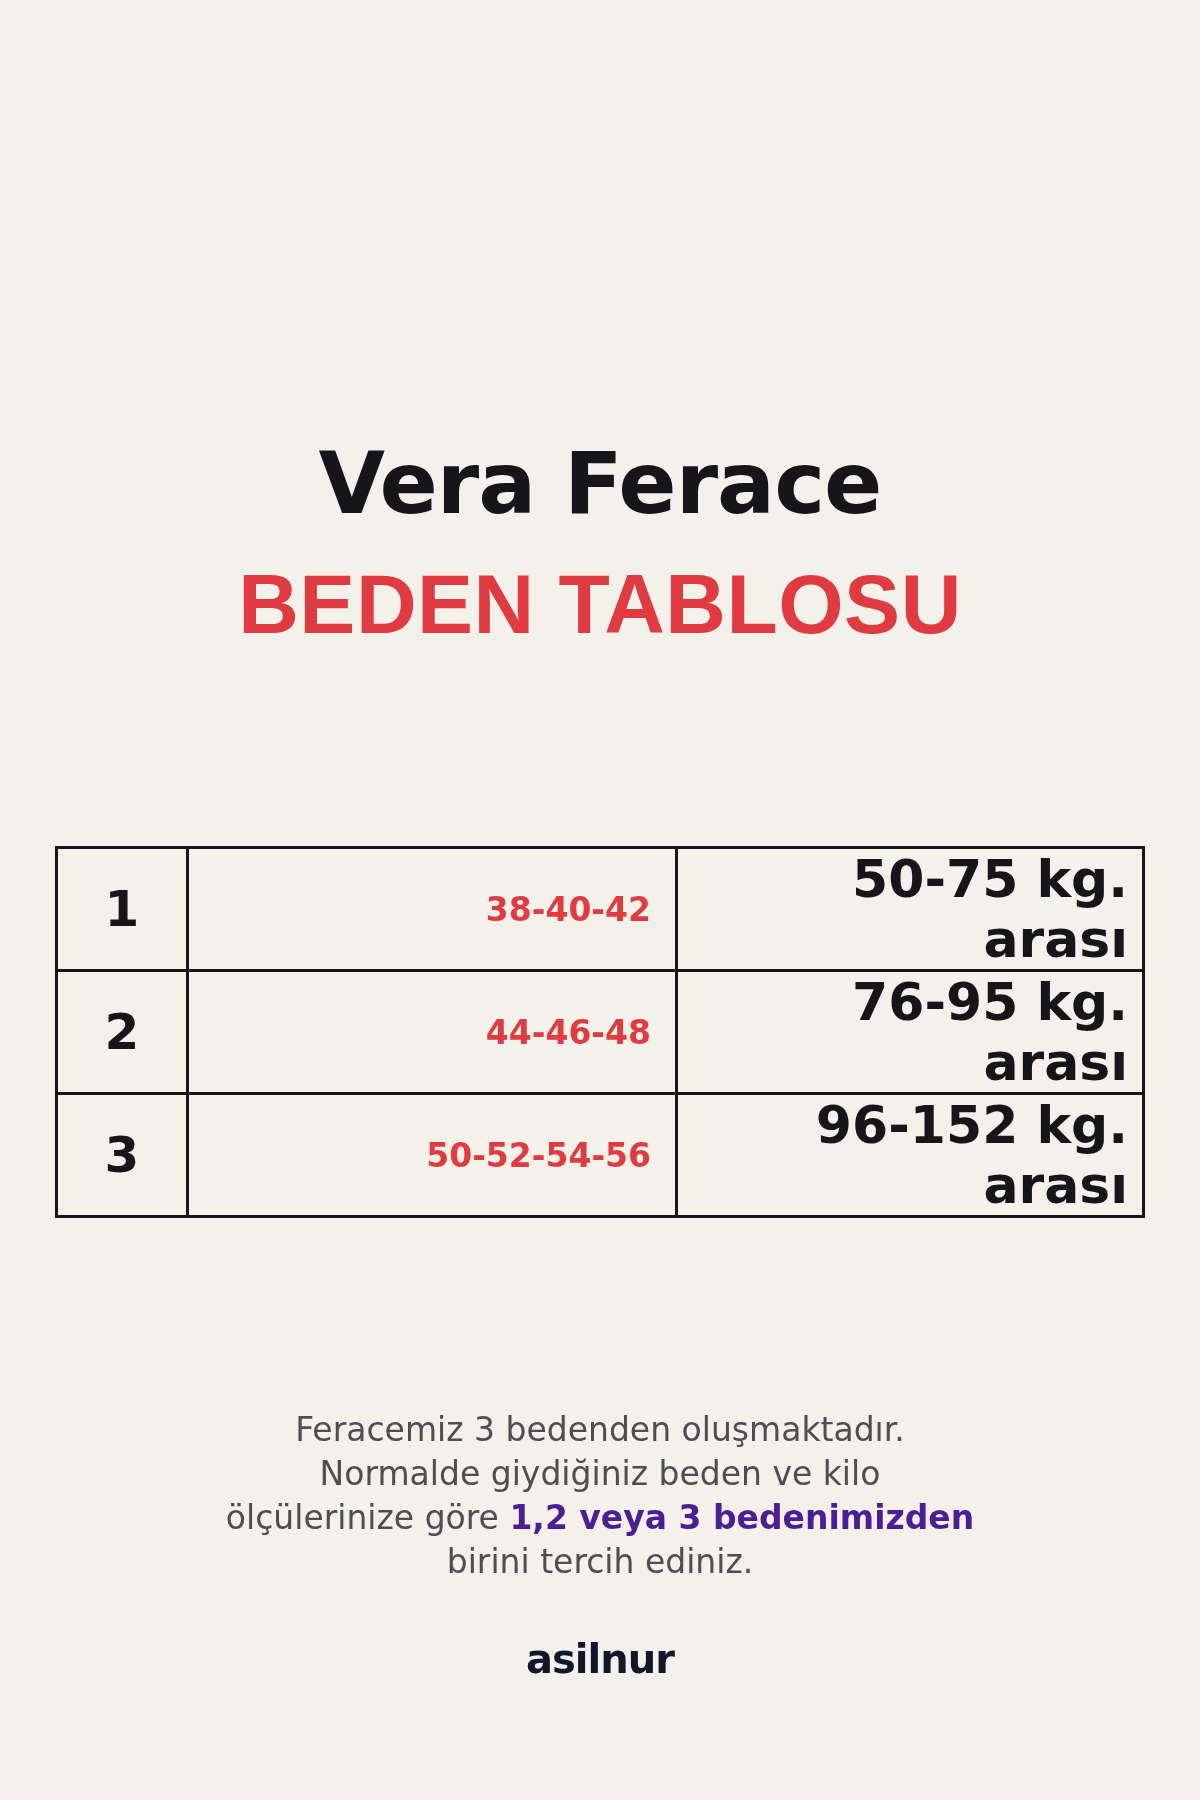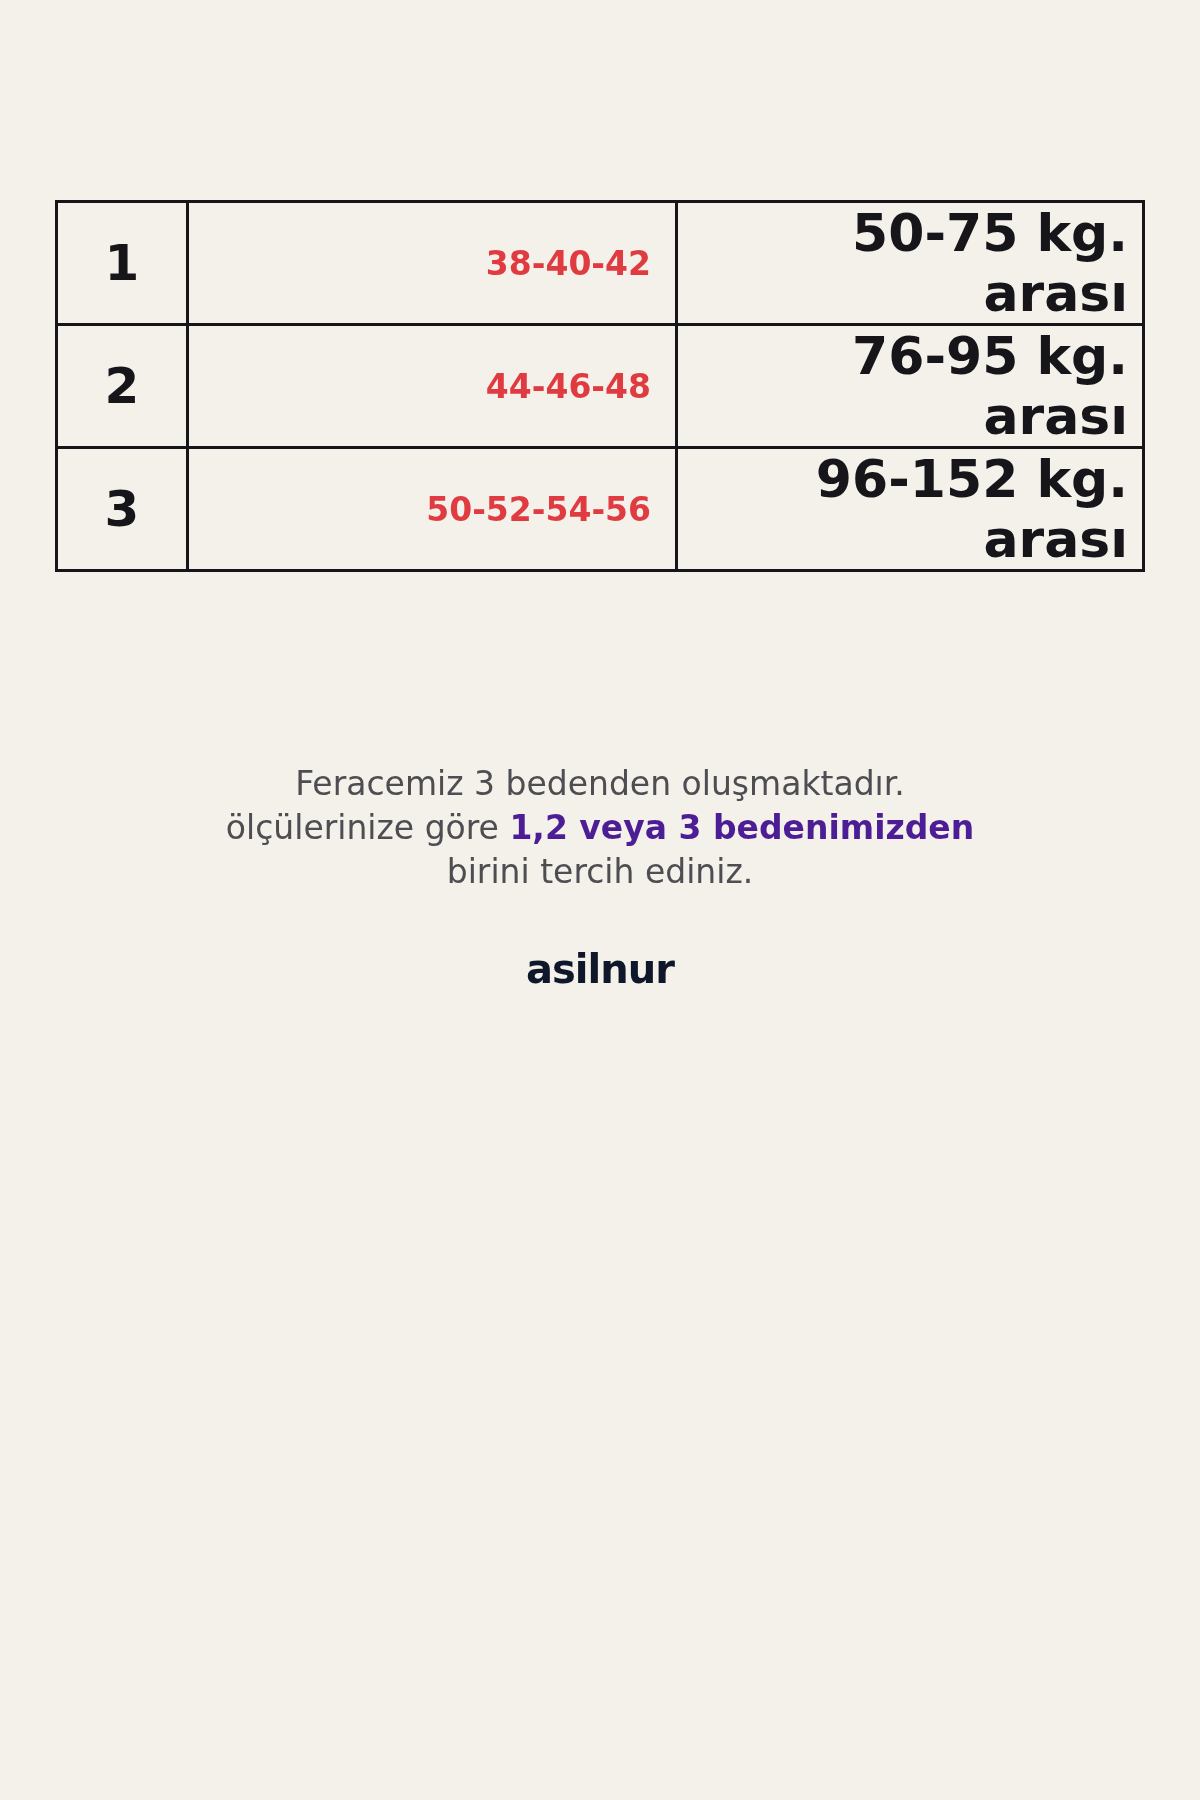--- a/index.html
+++ b/index.html
@@ -102,20 +102,24 @@
     letter-spacing: -1px;
     color: #0f172a;
     font-family: "DejaVu Sans", sans-serif;
   }
 </style>
 </head>
 <body>
 
 <div class="page">
 
+  <div class="title-block">
+    <div class="title-main">Vera Ferace</div>
+    <div class="title-sub">BEDEN TABLOSU</div>
+  </div>
 
   <table class="size-table">
     <tbody>
       <tr>
         <td class="col-index">1</td>
         <td class="col-sizes">38-40-42</td>
         <td class="col-weight">50-75 kg. arası</td>
       </tr>
       <tr>
         <td class="col-index">2</td>
@@ -125,19 +129,20 @@
       <tr>
         <td class="col-index">3</td>
         <td class="col-sizes">50-52-54-56</td>
         <td class="col-weight">96-152 kg. arası</td>
       </tr>
     </tbody>
   </table>
 
   <div class="note">
     <div>Feracemiz 3 bedenden oluşmaktadır.</div>
+    <div>Normalde giydiğiniz beden ve kilo</div>
     <div><span>ölçülerinize göre </span><span class="strong">1,2 veya 3 bedenimizden</span></div>
     <div>birini tercih ediniz.</div>
   </div>
 
   <div class="brand">asilnur</div>
 
 </div>
 
 </body></html>

